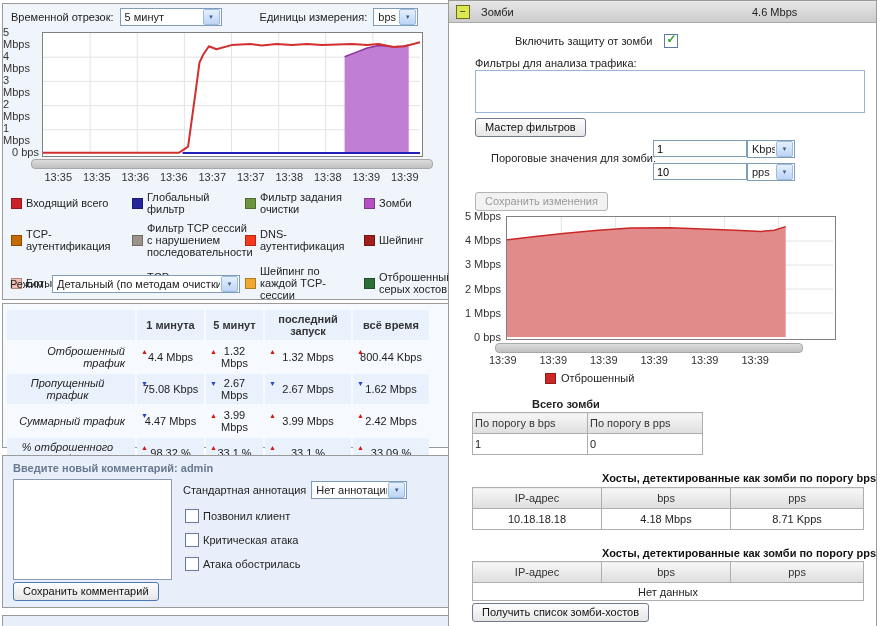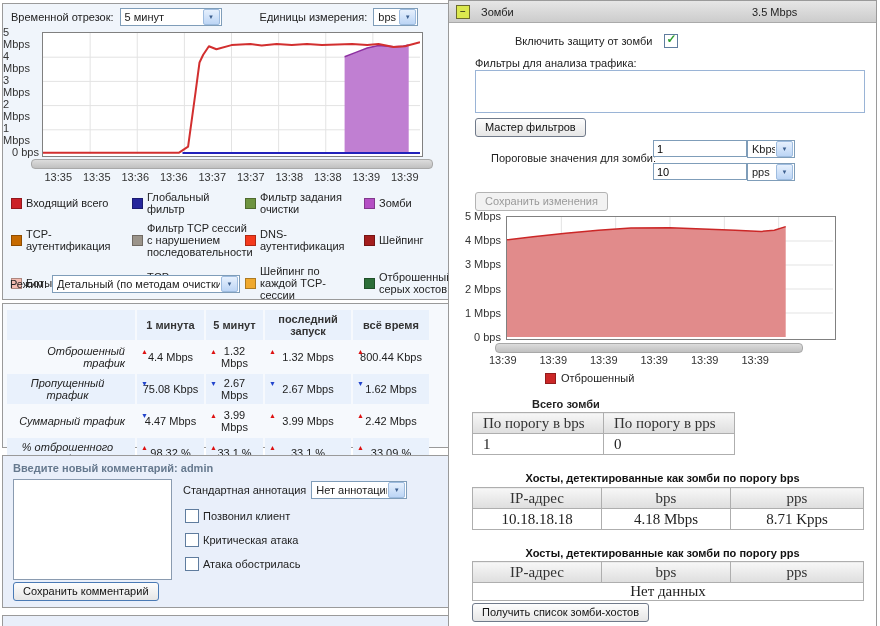--- a/index.html
+++ b/index.html
@@ -46,22 +46,22 @@
   .arr.up{color:#dd1111;}
   .arr.down{color:#2244cc;}
   
   #rightPanel{position:absolute;left:448px;top:0;width:429px;height:640px;background:#fff;border:1px solid #9a9a9a;box-sizing:border-box;}
   #rpHeader{height:21px;background:linear-gradient(#e6e6e6,#cccccc);border-bottom:1px solid #aaa;
             display:flex;align-items:center;padding:0 7px;position:relative;}
   #collapseBtn{width:12px;height:12px;background:#dbe84e;border:1px solid #6b6b2c;display:flex;align-items:center;
                justify-content:center;font-size:10px;line-height:10px;color:#111;}
   .ztable{border-collapse:collapse;position:absolute;background:#fff;}
   .ztable th{background:linear-gradient(#f7f7f7,#dedede);font-weight:normal;color:#333;}
-  .ztable th,.ztable td{border:1px solid #aeaeae;font-size:15px;height:20px;padding:0 10px;font-family:Liberation Serif, serif;}
-  .zhead{position:absolute;width:100%;text-align:center;font-weight:bold;color:#111;}
+  .ztable th,.ztable td{border:1px solid #aeaeae;font-size:11px;height:20px;padding:0 2px;}
+  .zhead{position:absolute;width:100%;text-align:right;font-weight:bold;color:#111;}
 </style>
 </head>
 <body>
 
 <div id="screen">
 
   <div id="boxA" class="box">
     <div style="display:flex;align-items:center;padding:4px 8px 2px 8px;gap:6px;">
       <span class="lbl">Временной отрезок:</span>
       <span class="xsel" style="width:102px;">
@@ -250,21 +250,21 @@
     </div>
     <button class="btn blue" style="position:absolute;left:10px;top:126px;">Сохранить комментарий</button>
   </div>
 
   <div id="boxD" class="box"></div>
 
   <div id="rightPanel">
     <div id="rpHeader">
       <span id="collapseBtn">−</span>
       <span style="margin-left:11px;">Зомби</span>
-      <span style="position:absolute;left:303px;">3.5 Mbps</span>
+      <span style="position:absolute;left:303px;">4.6 Mbps</span>
     </div>
 
     <div style="position:absolute;left:66px;top:33px;display:flex;align-items:center;gap:12px;">
       <span>Включить защиту от зомби</span>
       <span class="chk checked"></span>
     </div>
 
     <div style="position:absolute;left:26px;top:56px;">Фильтры для анализа трафика:</div>
     <textarea style="position: absolute; left: 26px; top: 69px; width: 384px; height: 37px; border: 1px solid rgb(154, 180, 214); resize: none; background: rgb(255, 255, 255);"></textarea>
     <button class="btn" style="position:absolute;left:26px;top:117px;">Мастер фильтров</button>

